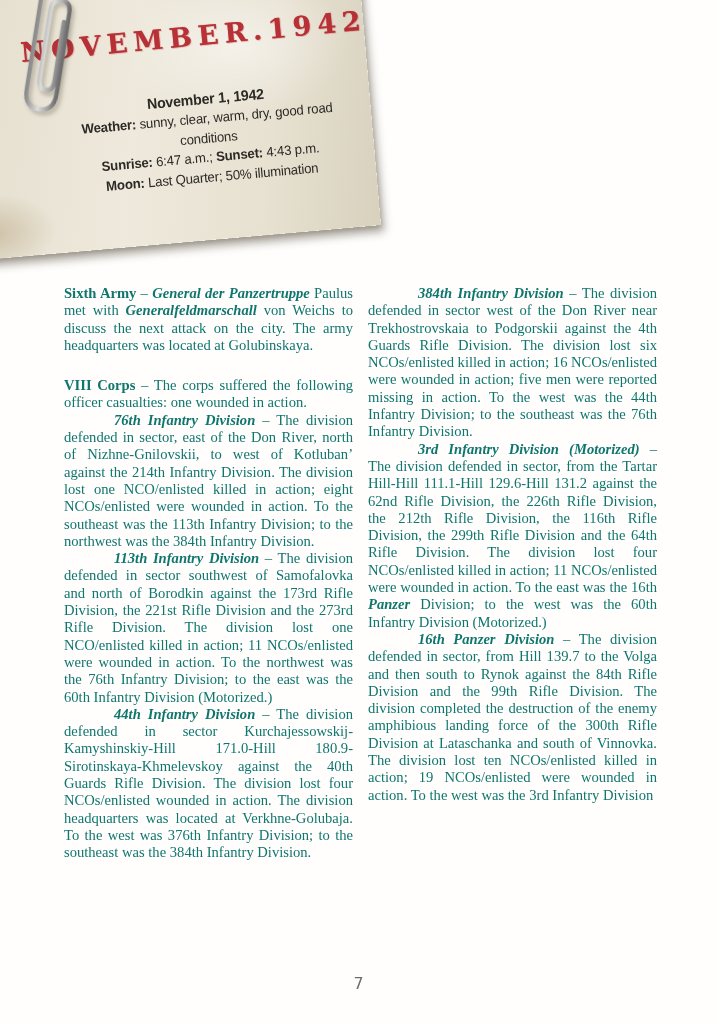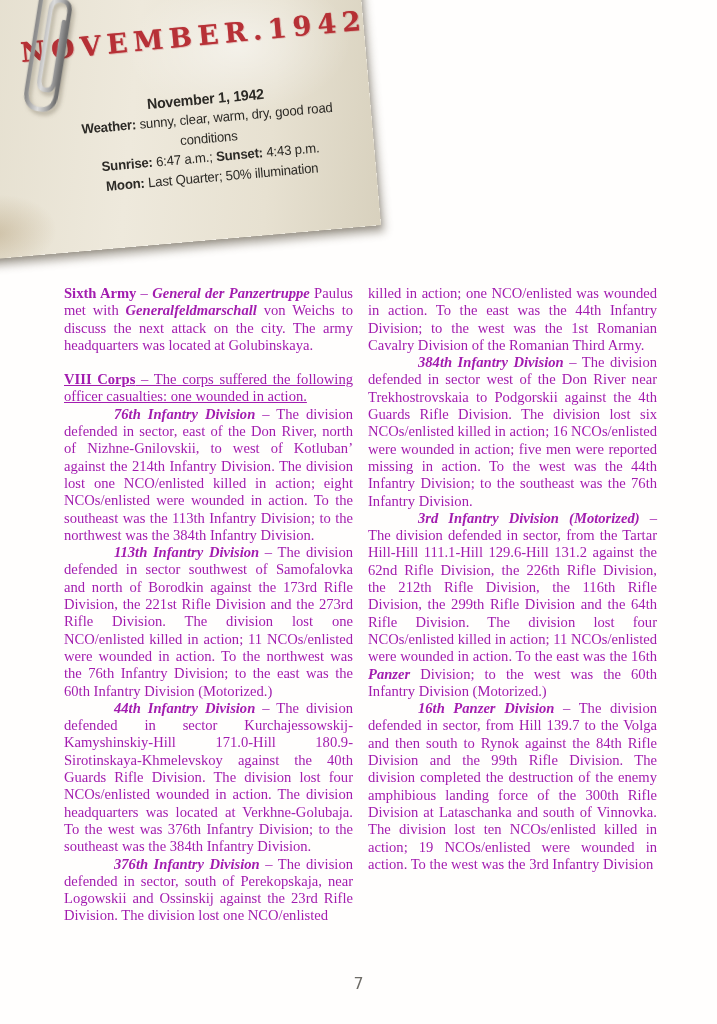--- a/index.html
+++ b/index.html
@@ -28,24 +28,24 @@
   .wline{white-space:nowrap;}
   .wl{font-weight:bold;}
 
   
   .clip{position:absolute;left:17px;top:-6px;width:62px;height:128px;z-index:5;
     transform:rotate(9deg);
     filter:drop-shadow(3px 3px 2px rgba(60,50,30,.30));}
 
   
   .columns{position:absolute;left:64px;top:285px;width:594px;display:flex;gap:15px;}
-  .col{width:289px;font-size:14.6px;line-height:17.3px;text-align:justify;color:#a21caf;}
+  .col{width:289px;font-size:14.6px;line-height:17.3px;text-align:justify;color:#0f766e;}
   p.para{margin:0;}
   p.indent{text-indent:50px;}
-  p.gap{margin-top:17px;text-decoration:underline;}
+  p.gap{margin-top:23px;}
   .s-b{font-weight:bold;}
   .s-bi{font-weight:bold;font-style:italic;}
 
   
   .pageno{position:absolute;left:0;right:0;top:974px;text-align:center;
     font-family:"DejaVu Sans Mono",monospace;font-size:16px;color:#55534e;opacity:.85;}
 </style>
 </head>
 <body>
 
@@ -74,24 +74,22 @@
     <path d="M 15 2 L 15 98 Q 15 116 30 116 Q 45 116 45 98 L 45 16 Q 45 5 35.5 5 Q 26 5 26 16 L 26 86 Q 26 96 33.5 96 Q 41 96 41 86 L 41 26" fill="none" stroke="url(#metalg)" stroke-width="4.4" stroke-linecap="round"></path>
   </svg>
 
   <div class="columns">
     <div class="col" id="col-left">
         <p class="para"><span class="s-b">Sixth Army</span><span> – </span><span class="s-bi">General der Panzertruppe</span><span> Paulus met with </span><span class="s-bi">Generalfeldmarschall</span><span> von Weichs to discuss the next attack on the city. The army headquarters was located at Golubinskaya.</span></p>
         <p class="para gap"><span class="s-b">VIII Corps</span><span> – The corps suffered the following officer casualties: one wounded in action.</span></p>
         <p class="para indent"><span class="s-bi">76th Infantry Division</span><span> – The division defended in sector, east of the Don River, north of Nizhne-Gnilovskii, to west of Kotluban’ against the 214th Infantry Division. The division lost one NCO/enlisted killed in action; eight NCOs/enlisted were wounded in action. To the southeast was the 113th Infantry Division; to the northwest was the 384th Infantry Division.</span></p>
         <p class="para indent"><span class="s-bi">113th Infantry Division</span><span> – The division defended in sector southwest of Samofalovka and north of Borodkin against the 173rd Rifle Division, the 221st Rifle Division and the 273rd Rifle Division. The division lost one NCO/enlisted killed in action; 11 NCOs/enlisted were wounded in action. To the northwest was the 76th Infantry Division; to the east was the 60th Infantry Division (Motorized.)</span></p>
         <p class="para indent"><span class="s-bi">44th Infantry Division</span><span> – The division defended in sector Kurchajessowskij-Kamyshinskiy-Hill 171.0-Hill 180.9-Sirotinskaya-Khmelevskoy against the 40th Guards Rifle Division. The division lost four NCOs/enlisted wounded in action. The division headquarters was located at Verkhne-Golubaja. To the west was 376th Infantry Division; to the southeast was the 384th Infantry Division.</span></p>
-        <p class="para indent"><span class="s-bi">376th Infantry Division</span><span> – The division defended in sector, south of Perekopskaja, near Logowskii and Ossinskij against the 23rd Rifle Division. The division lost one NCO/enlisted</span></p>
       </div>
     <div class="col" id="col-right">
-        <p class="para"><span>killed in action; one NCO/enlisted was wounded in action. To the east was the 44th Infantry Division; to the west was the 1st Romanian Cavalry Division of the Romanian Third Army.</span></p>
         <p class="para indent"><span class="s-bi">384th Infantry Division</span><span> – The division defended in sector west of the Don River near Trekhostrovskaia to Podgorskii against the 4th Guards Rifle Division. The division lost six NCOs/enlisted killed in action; 16 NCOs/enlisted were wounded in action; five men were reported missing in action. To the west was the 44th Infantry Division; to the southeast was the 76th Infantry Division.</span></p>
         <p class="para indent"><span class="s-bi">3rd Infantry Division (Motorized)</span><span> – The division defended in sector, from the Tartar Hill-Hill 111.1-Hill 129.6-Hill 131.2 against the 62nd Rifle Division, the 226th Rifle Division, the 212th Rifle Division, the 116th Rifle Division, the 299th Rifle Division and the 64th Rifle Division. The division lost four NCOs/enlisted killed in action; 11 NCOs/enlisted were wounded in action. To the east was the 16th </span><span class="s-bi">Panzer</span><span> Division; to the west was the 60th Infantry Division (Motorized.)</span></p>
         <p class="para indent"><span class="s-bi">16th Panzer Division</span><span> – The division defended in sector, from Hill 139.7 to the Volga and then south to Rynok against the 84th Rifle Division and the 99th Rifle Division. The division completed the destruction of the enemy amphibious landing force of the 300th Rifle Division at Lataschanka and south of Vinnovka. The division lost ten NCOs/enlisted killed in action; 19 NCOs/enlisted were wounded in action. To the west was the 3rd Infantry Division</span></p>
       </div>
   </div>
 
   <div class="pageno">7</div>
 
 </div>
 

